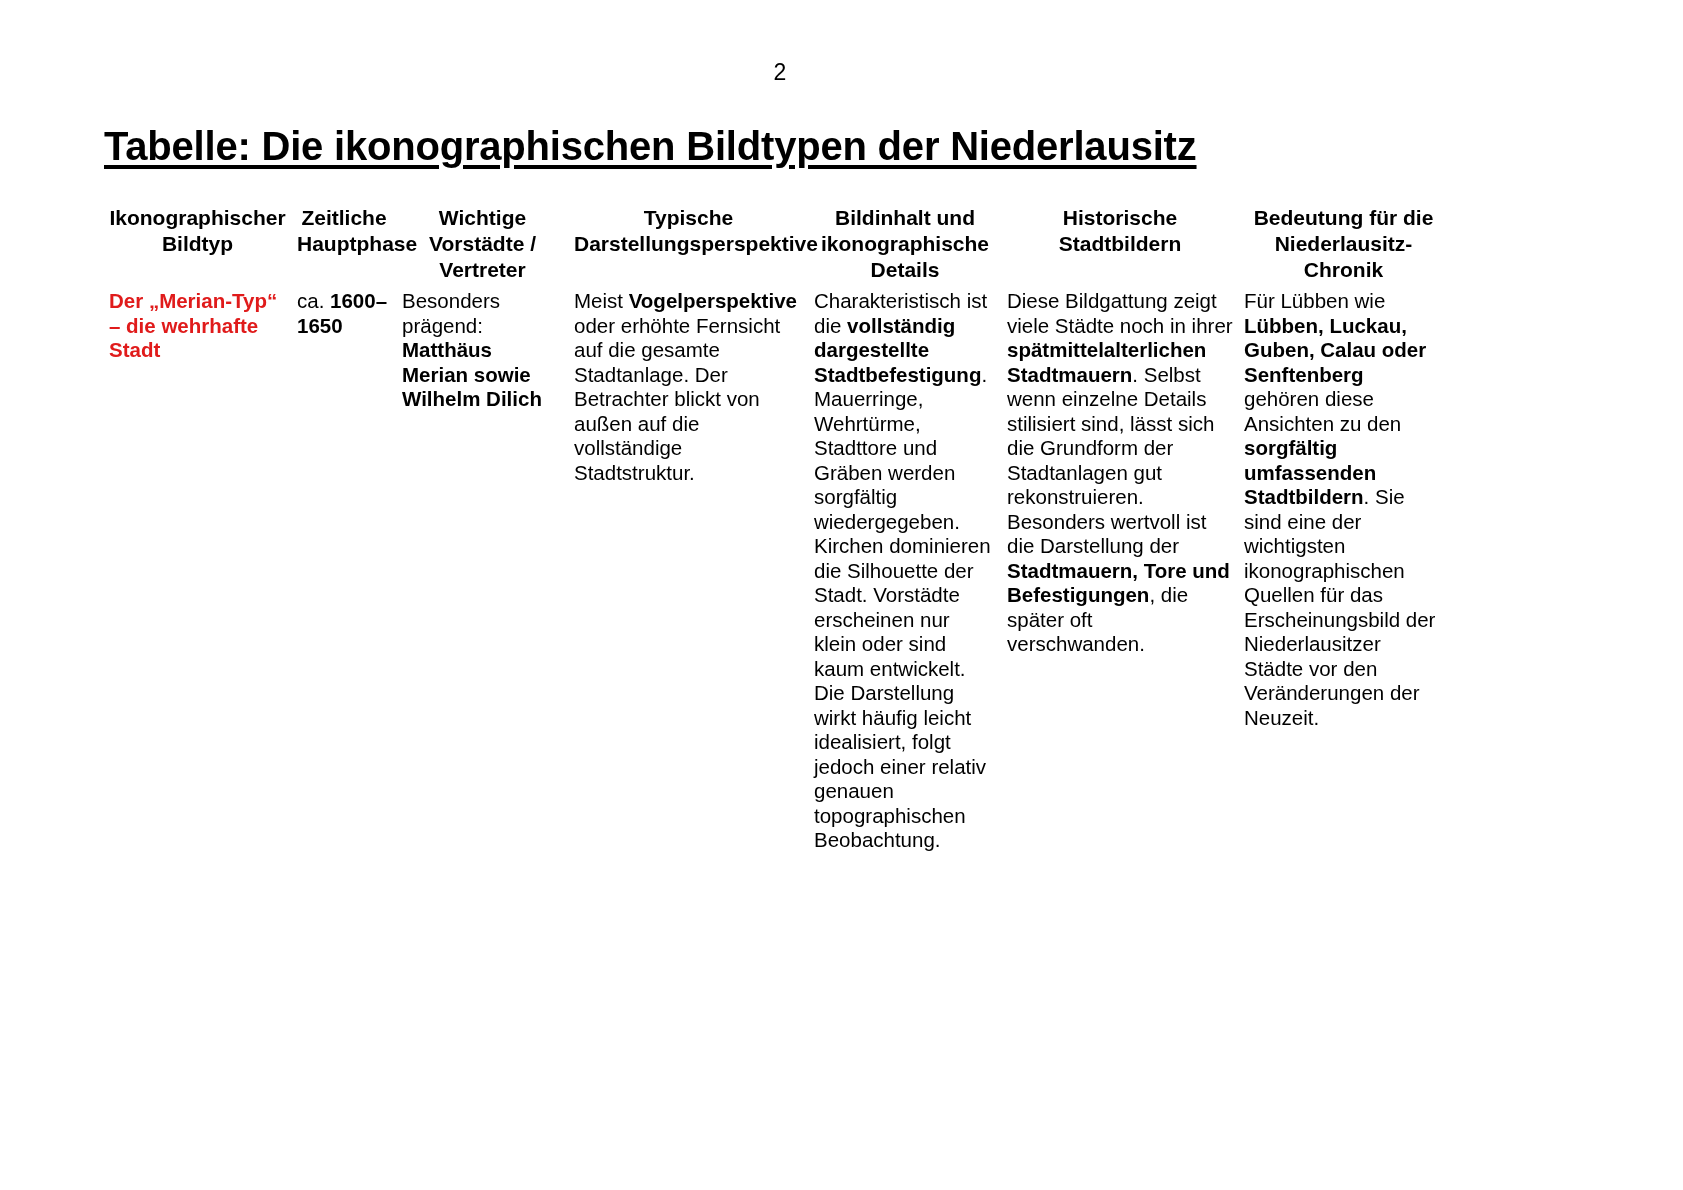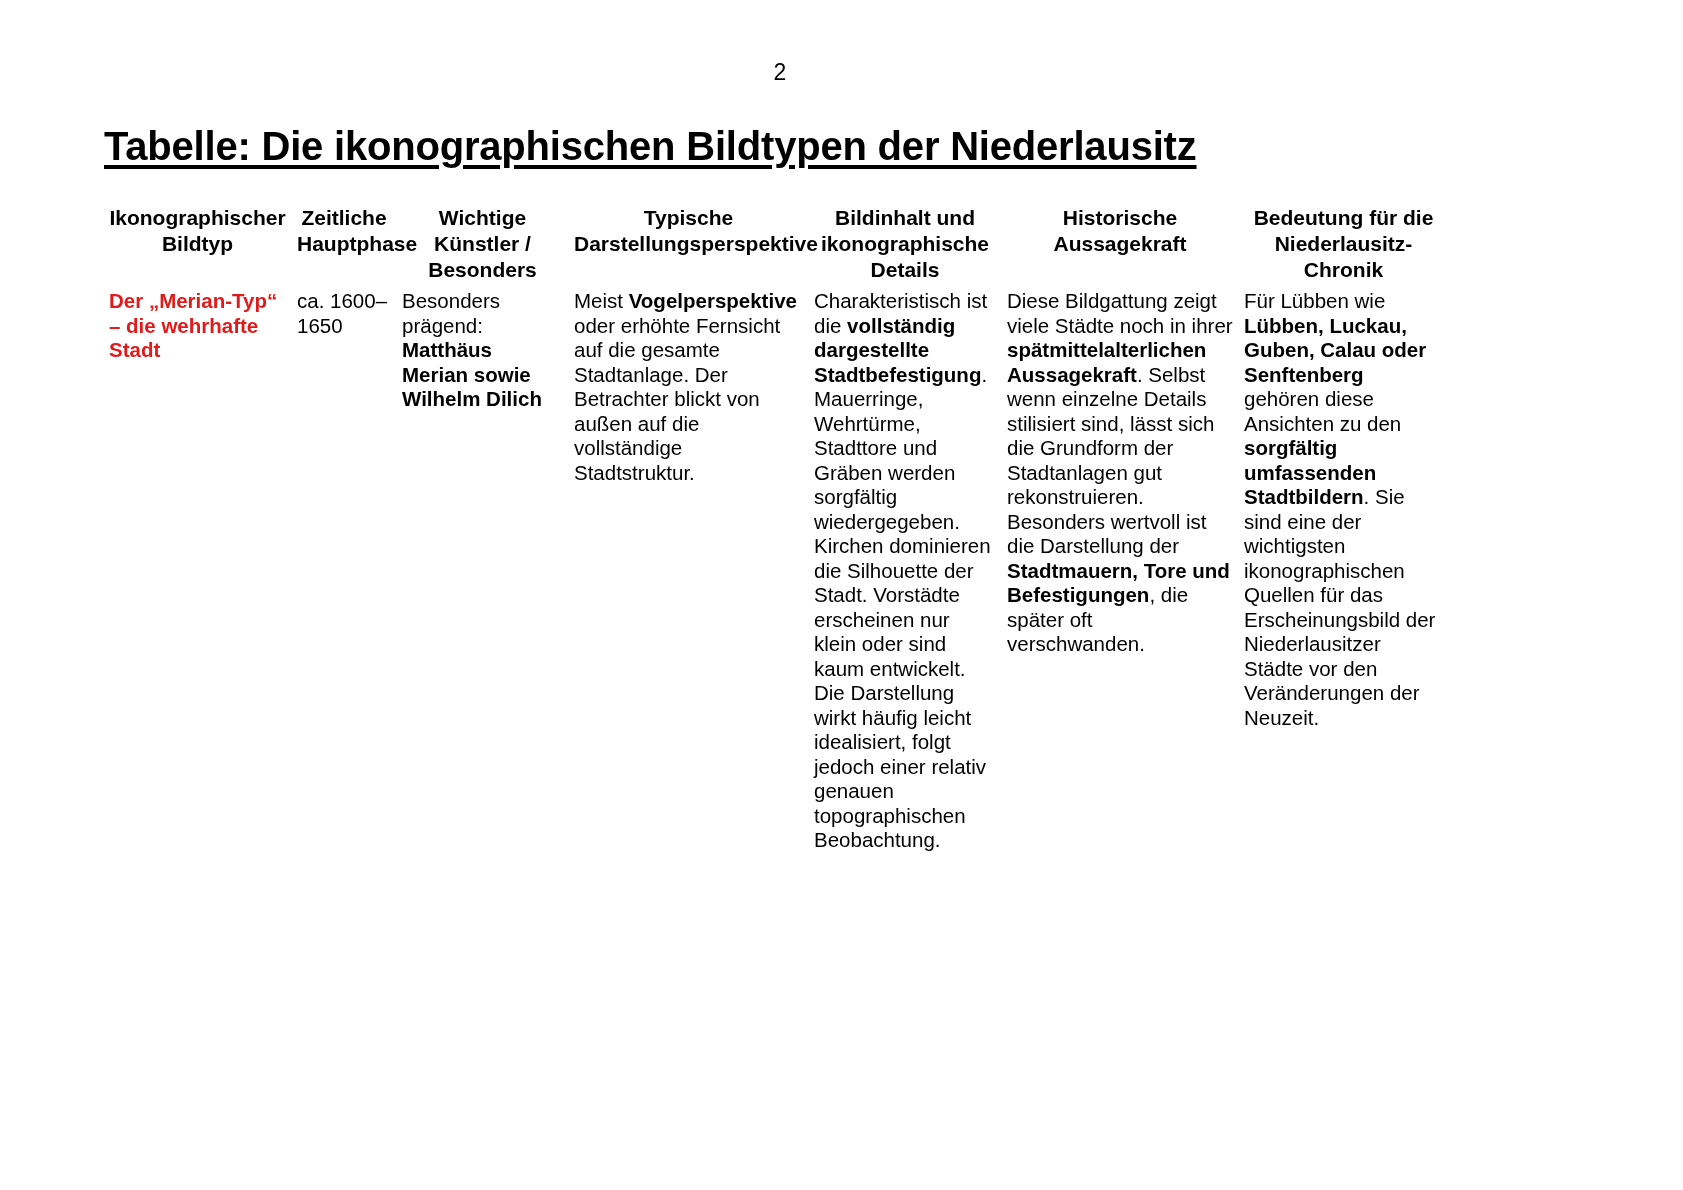--- a/index.html
+++ b/index.html
@@ -83,21 +83,21 @@
   .c7 { width: 210px; }
 
   td.type-name {
     color: #e01b1b;
     font-weight: bold;
     line-height: 25px;
   }
   td.phase {
     font-weight: normal;
   }
-  td.phase b { font-weight: normal; }
+  td.phase b { font-weight: bold; }
   td .b { font-weight: bold; text-align: right; }
   td.top-cell { vertical-align: top; }
   td.mid-cell { vertical-align: middle; }
 </style>
 </head>
 <body>
 
 <div class="page">
 
   <div class="page-number">2</div>
@@ -111,24 +111,24 @@
         <col class="c3">
         <col class="c4">
         <col class="c5">
         <col class="c6">
         <col class="c7">
     </colgroup>
     <thead>
       <tr>
         <th class="h-first">Ikonographischer Bildtyp</th>
         <th>Zeitliche Hauptphase</th>
-        <th>Wichtige Künstler / Besonders</th>
+        <th>Wichtige Vorstädte / Vertreter</th>
         <th>Typische Darstellungsperspektive</th>
         <th>Bildinhalt und ikonographische Details</th>
-        <th>Historische Aussagekraft</th>
+        <th>Historische Stadtbildern</th>
         <th>Bedeutung für die Niederlausitz-Chronik</th>
       </tr>
     </thead>
     <tbody>
       <tr>
 
         <td class="cell type-name mid-cell" style="color: rgb(224, 27, 27);">Der „Merian-Typ“ – die wehrhafte Stadt</td>
 
         <td class="cell phase mid-cell">
           <span>ca. </span><b>1600–1650</b>
@@ -141,21 +141,21 @@
 
         <td class="cell mid-cell">
           <span>Meist </span><span class="b">Vogelperspektive</span><span> oder erhöhte Fernsicht auf die gesamte Stadtanlage. Der Betrachter blickt von außen auf die vollständige Stadtstruktur.</span>
         </td>
 
         <td class="cell top-cell">
           <span>Charakteristisch ist die </span><span class="b">vollständig dargestellte Stadtbefestigung</span><span>. Mauerringe, Wehrtürme, Stadttore und Gräben werden sorgfältig wiedergegeben. Kirchen dominieren die Silhouette der Stadt. Vorstädte erscheinen nur klein oder sind kaum entwickelt. Die Darstellung wirkt häufig leicht idealisiert, folgt jedoch einer relativ genauen topographischen Beobachtung.</span>
         </td>
 
         <td class="cell mid-cell">
-          <span>Diese Bildgattung zeigt viele Städte noch in ihrer </span><span class="b">spätmittelalterlichen Aussagekraft</span><span>. Selbst wenn einzelne Details stilisiert sind, lässt sich die Grundform der Stadtanlagen gut rekonstruieren. Besonders wertvoll ist die Darstellung der </span><span class="b">Stadtmauern, Tore und Befestigungen</span><span>, die später oft verschwanden.</span>
+          <span>Diese Bildgattung zeigt viele Städte noch in ihrer </span><span class="b">spätmittelalterlichen Stadtmauern</span><span>. Selbst wenn einzelne Details stilisiert sind, lässt sich die Grundform der Stadtanlagen gut rekonstruieren. Besonders wertvoll ist die Darstellung der </span><span class="b">Stadtmauern, Tore und Befestigungen</span><span>, die später oft verschwanden.</span>
         </td>
 
         <td class="cell mid-cell">
           <span>Für Lübben wie </span><span class="b">Lübben, Luckau, Guben, Calau oder Senftenberg</span><span> gehören diese Ansichten zu den </span><span class="b">sorgfältig umfassenden Stadtbildern</span><span>. Sie sind eine der wichtigsten ikonographischen Quellen für das Erscheinungsbild der Niederlausitzer Städte vor den Veränderungen der Neuzeit.</span>
         </td>
 
       </tr>
     </tbody>
   </table>
 

